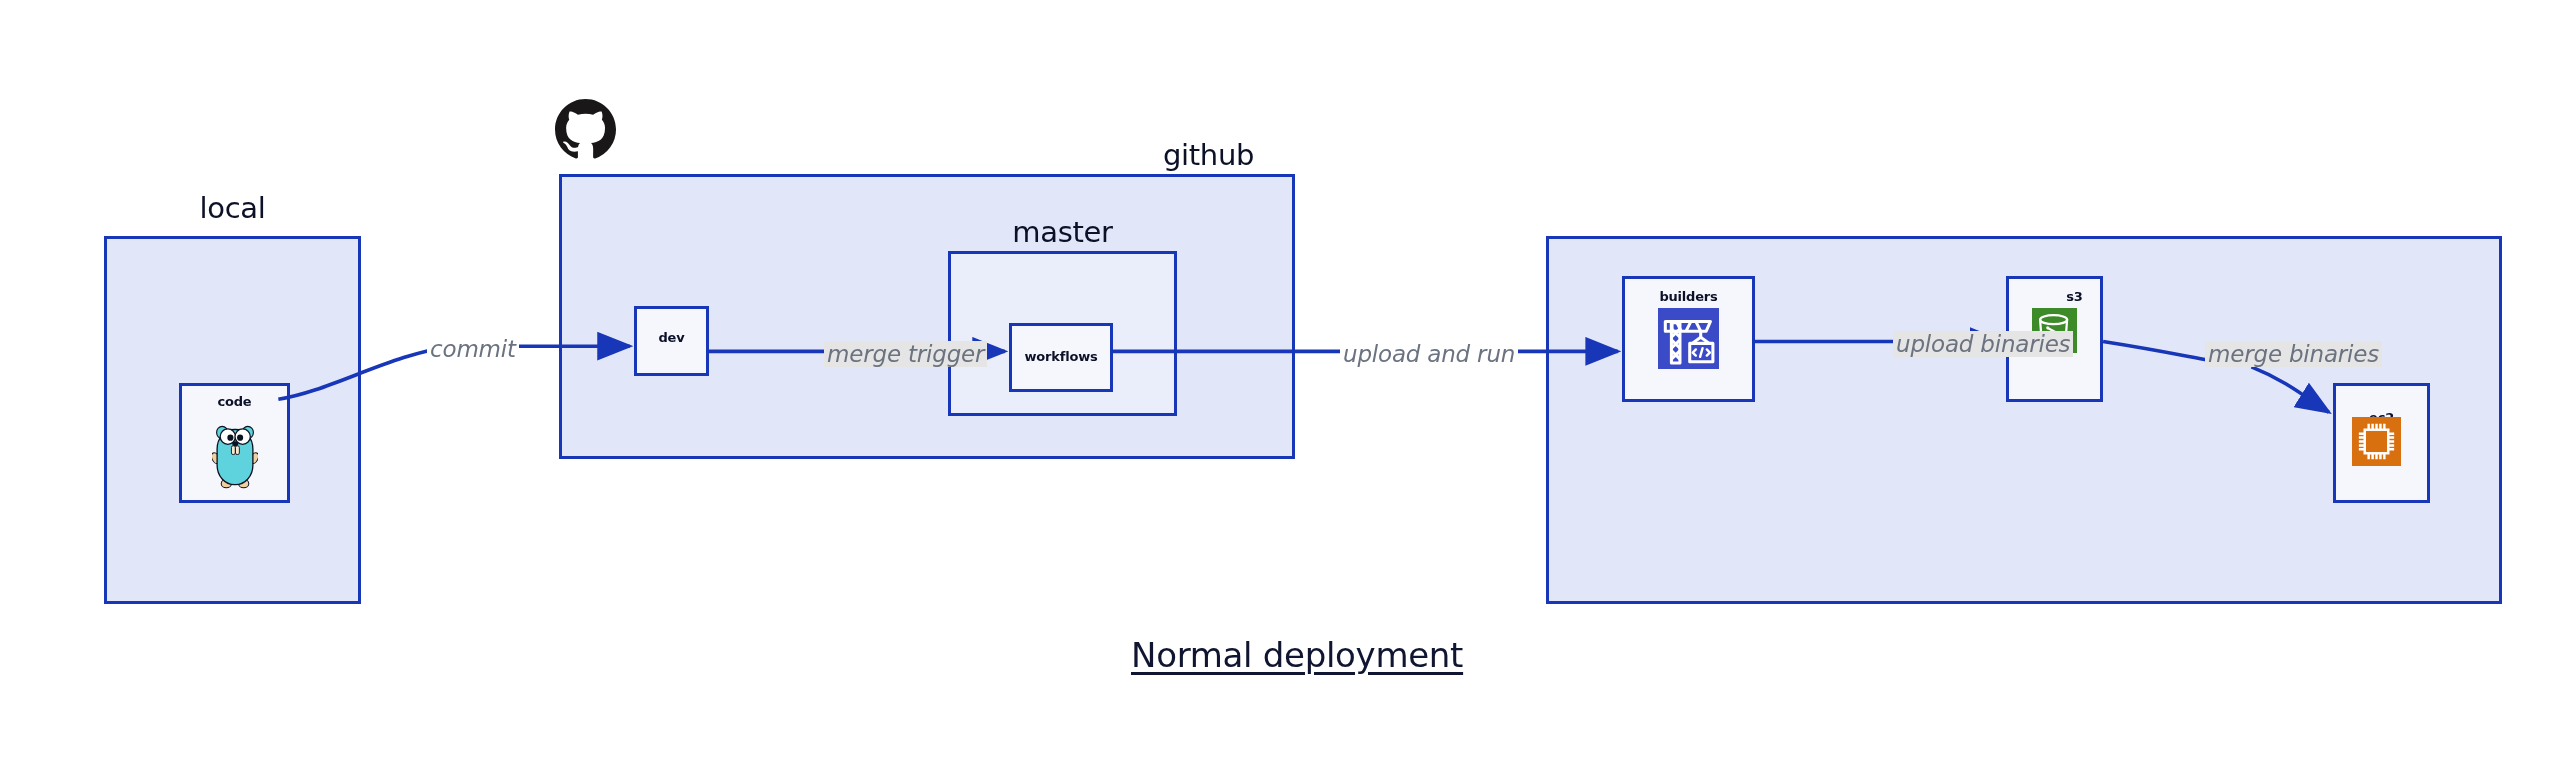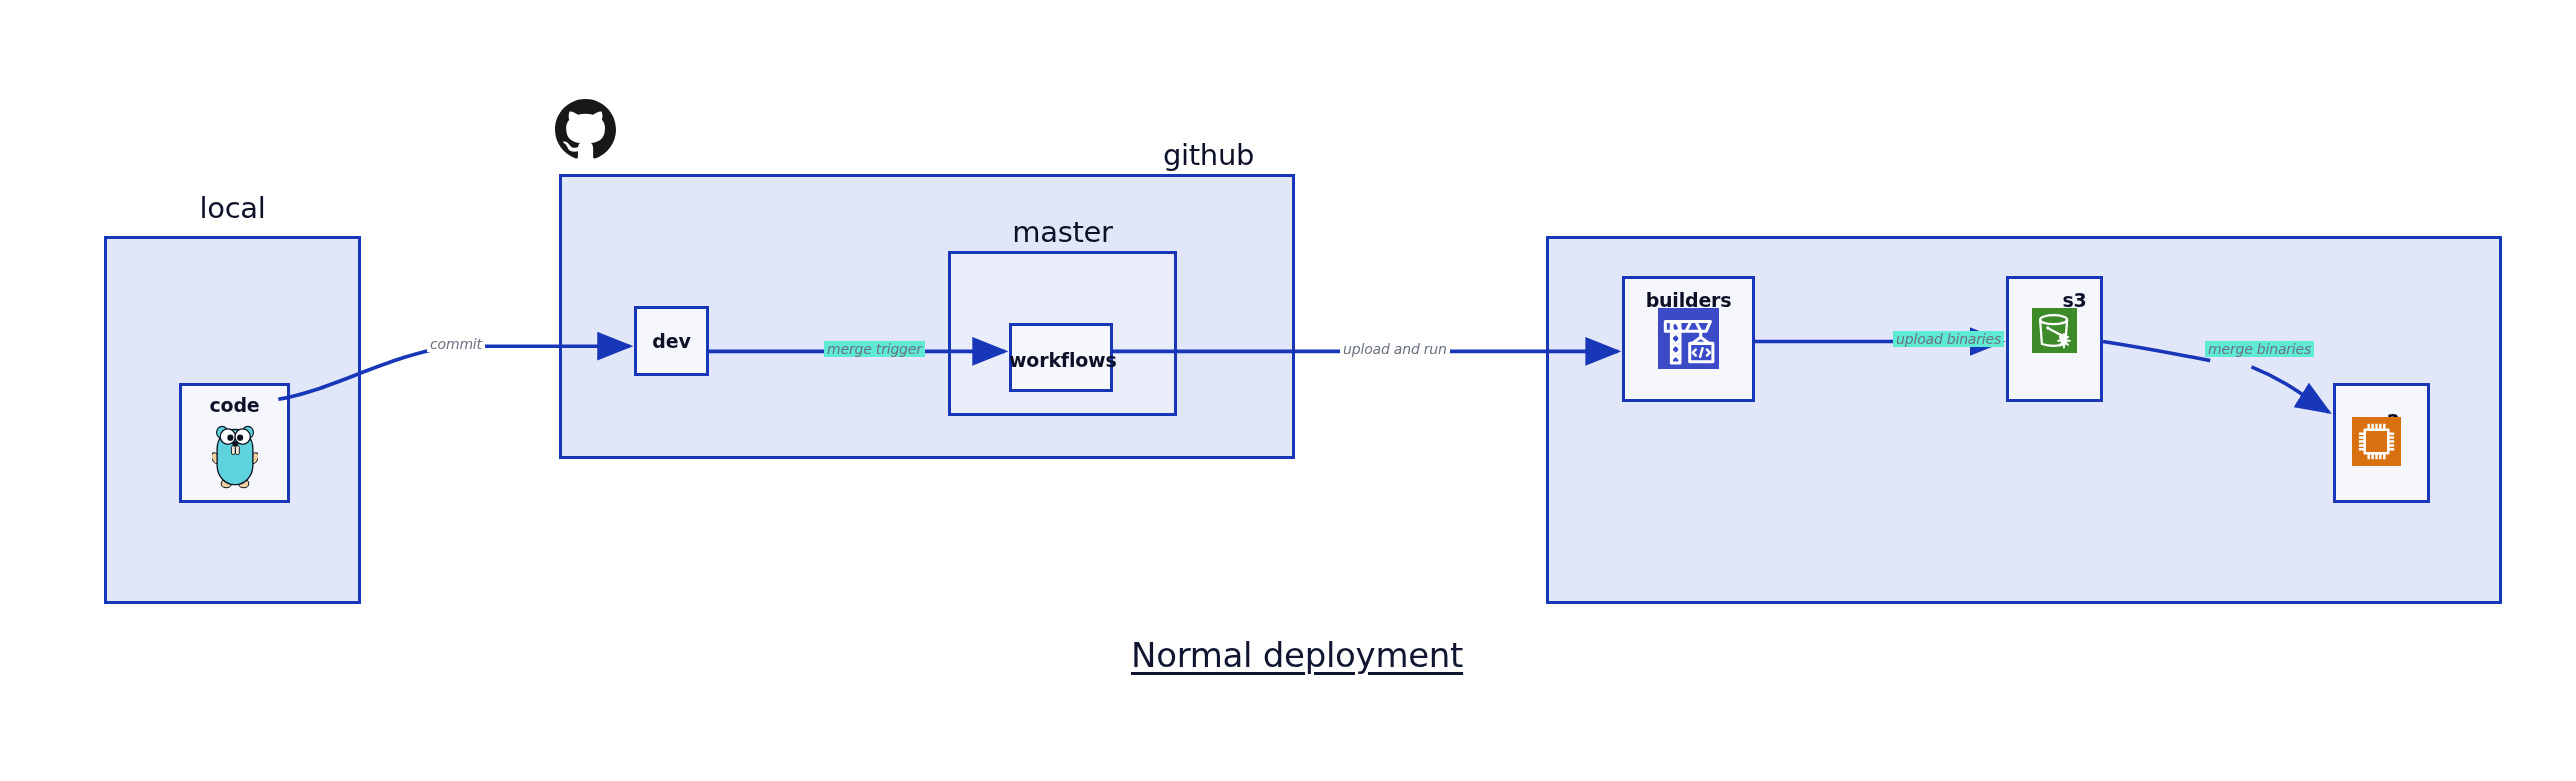--- a/index.html
+++ b/index.html
@@ -39,37 +39,37 @@
     position: absolute;
     color: #0d1128;
     font-size: 29px;
     font-weight: 400;
     white-space: nowrap;
     letter-spacing: -0.3px;
   }
   .node-label {
     position: absolute;
     color: #0d1128;
-    font-size: 19px;
+    font-size: 13px;
     font-weight: 700;
     white-space: nowrap;
     text-align: center;
     letter-spacing: -0.2px;
   }
   .edge-label {
     position: absolute;
     color: #6b7280;
-    font-size: 14px;
+    font-size: 23px;
     font-style: italic;
     white-space: nowrap;
     background: transparent;
     letter-spacing: -0.2px;
   }
   .edge-label.on-white { background: #ffffff; padding: 0 3.1px; }
-  .edge-label.on-group { background: #5eead4; padding: 0 3.1px; }
+  .edge-label.on-group { background: #e5e5e5; padding: 0 3.1px; }
   .diagram-title {
     position: absolute;
     color: #101631;
     font-size: 34px;
     font-weight: 400;
     text-decoration: underline;
     text-underline-offset: 5.2px;
     text-decoration-thickness: 2.6px;
     white-space: nowrap;
     letter-spacing: -0.3px;

